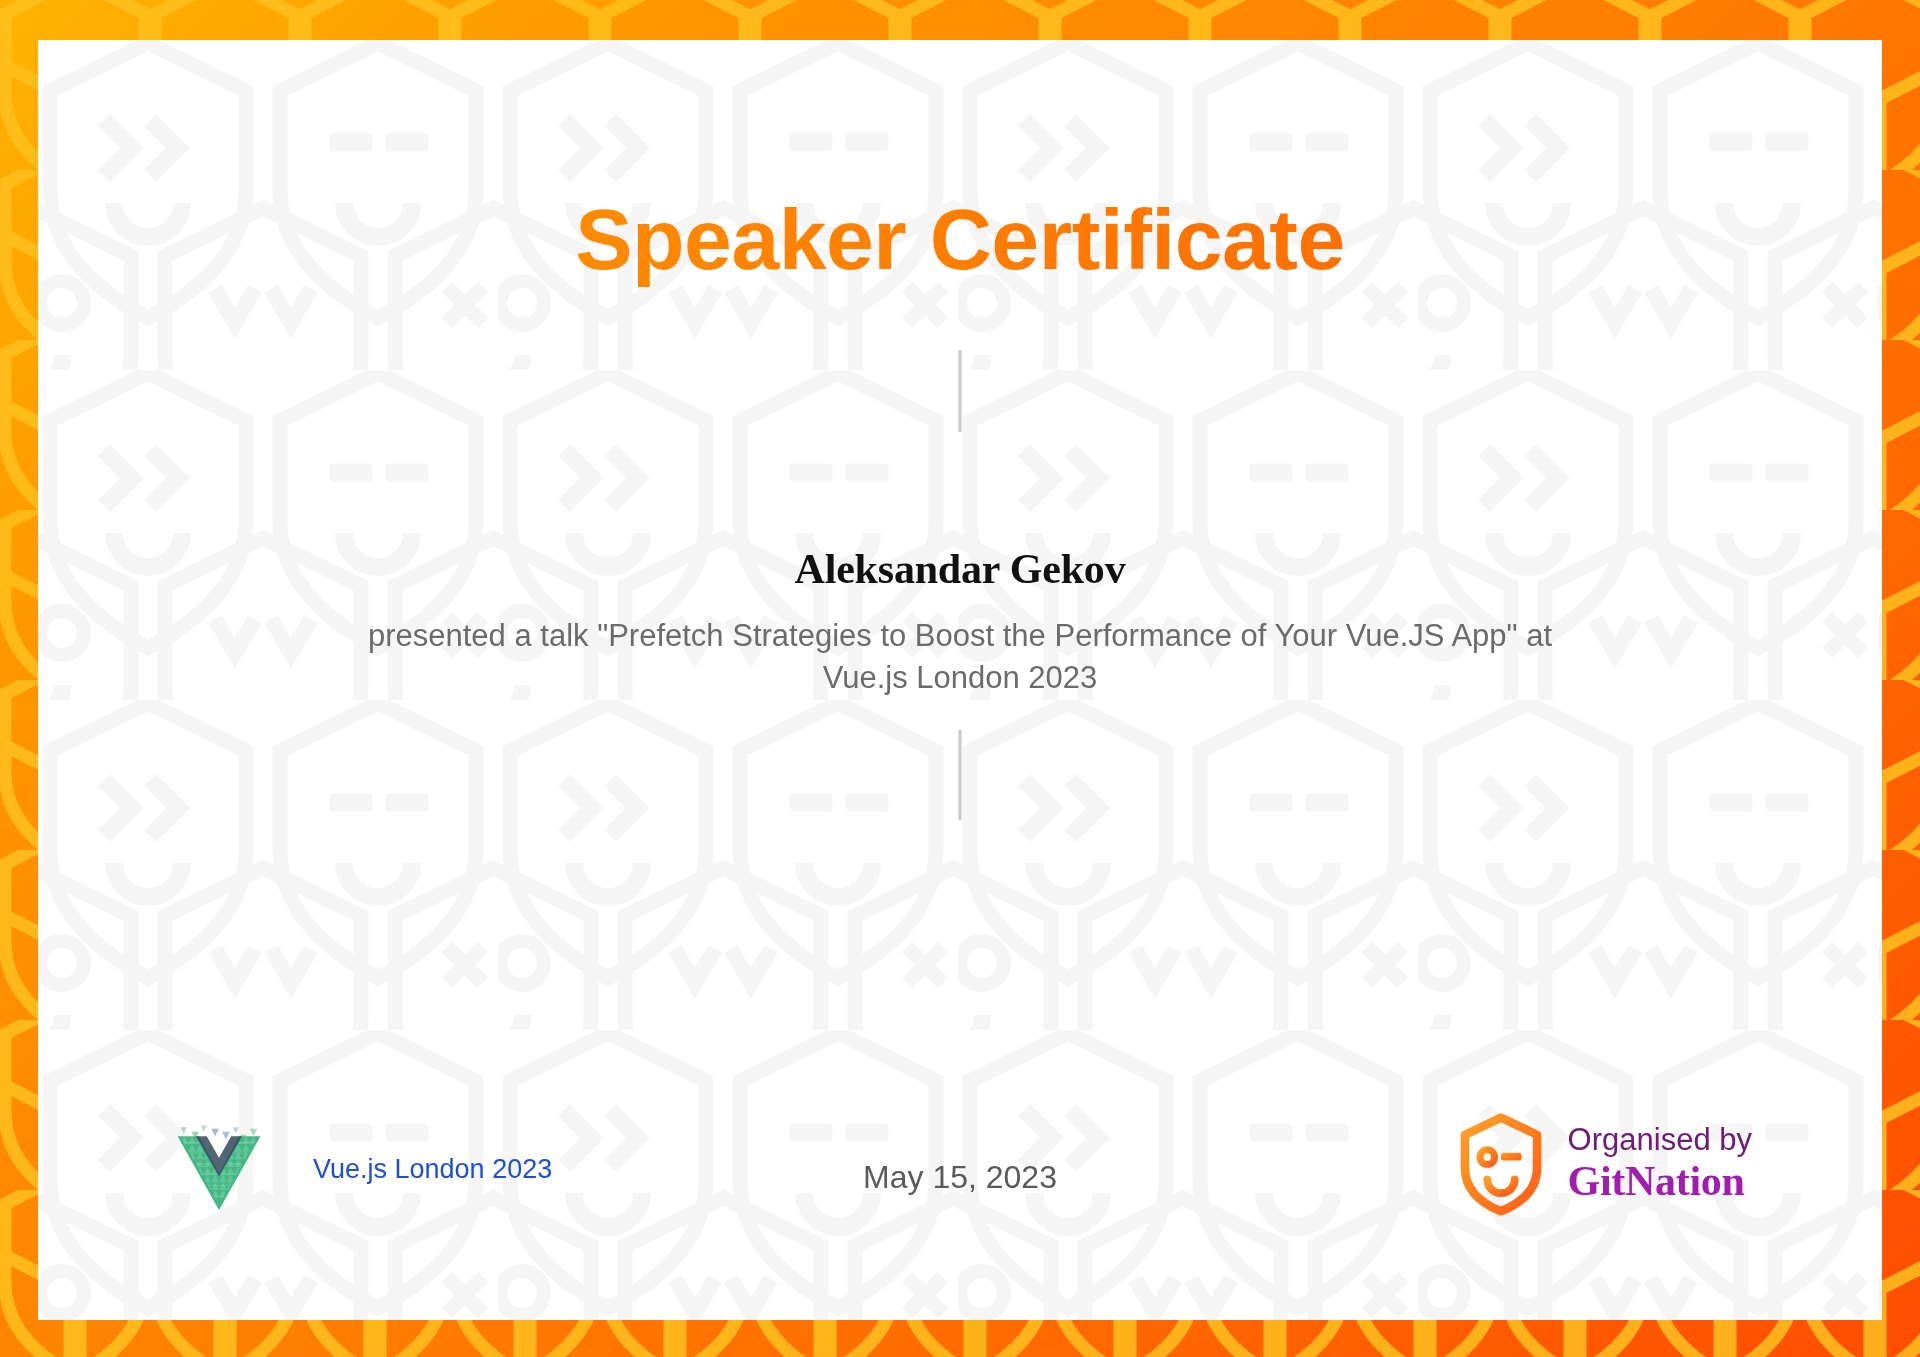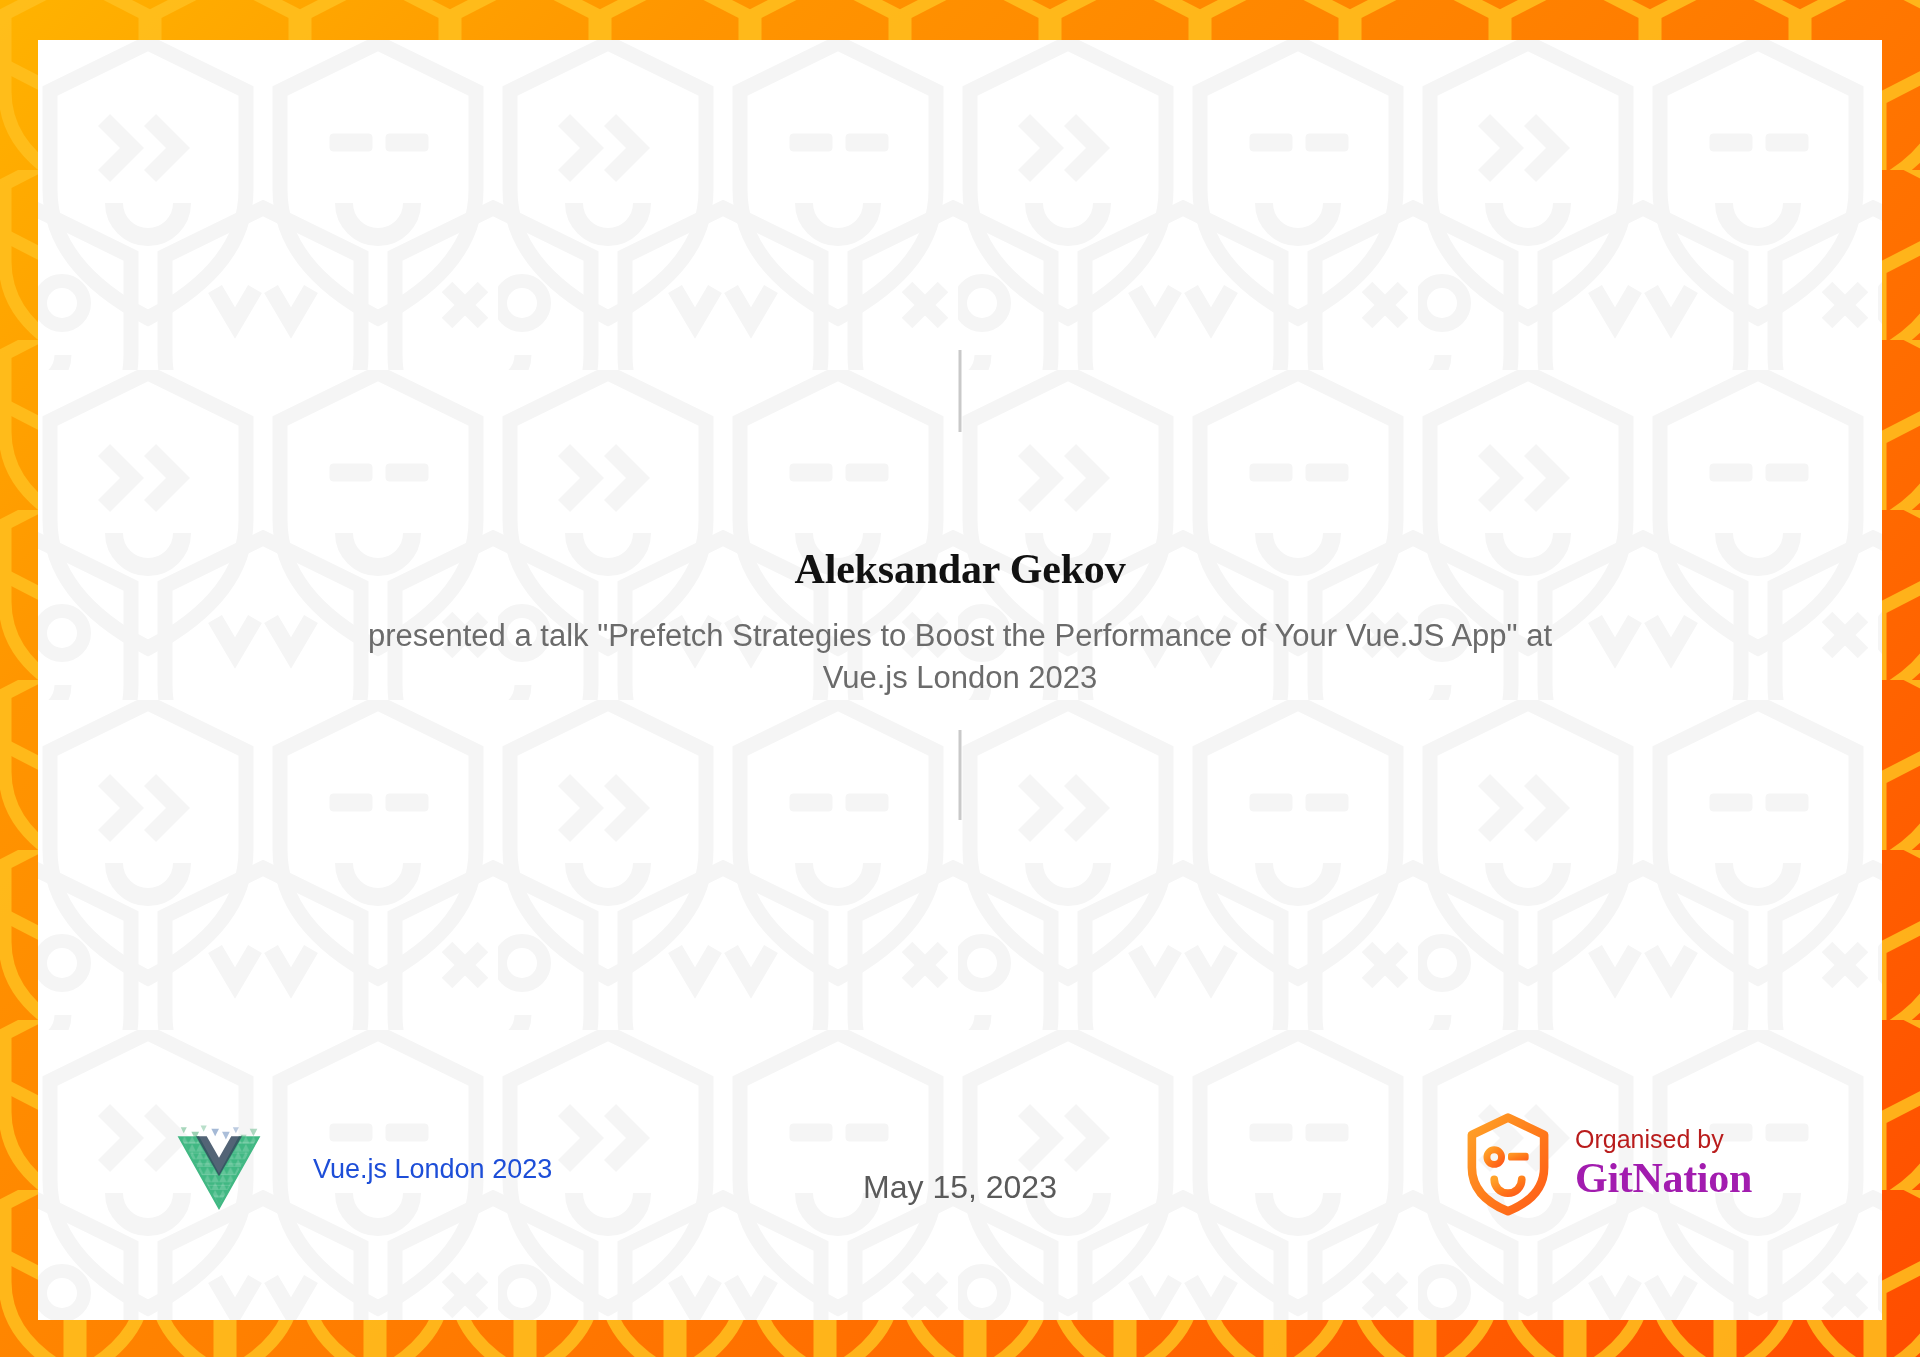--- a/index.html
+++ b/index.html
@@ -143,39 +143,39 @@
     font-size: 27px;
     color: #1d4ed8;
     white-space: nowrap;
     padding-top: 4px;
   }
 
   #date-block {
     position: absolute;
     left: 50%;
     transform: translateX(-50%);
-    bottom: 26px;
+    bottom: 36px;
     font-size: 32px;
     color: #5a5a5a;
     white-space: nowrap;
   }
 
   #organiser-block {
     position: absolute;
     right: 130px;
     bottom: 8px;
     display: flex;
     align-items: center;
     height: 120px;
   }
   #gitnation-shield { width: 86px; height: 104px; display:block; }
   #organiser-text { margin-left: 24px; }
   #organised-by-label {
-    font-size: 25px;
-    color: #b91c1c;
+    font-size: 31px;
+    color: #701a75;
     line-height: 1.1;
     white-space: nowrap;
   }
   #gitnation-name {
     font-size: 42px;
     font-weight: bold;
     color: #a21caf;
     line-height: 1.15;
     letter-spacing: -0.3px;
     white-space: nowrap;
@@ -276,20 +276,21 @@
             </g>
           </g>
         </pattern>
       </defs>
       <rect width="1844" height="1280" fill="#ffffff"></rect>
       <rect width="1844" height="1280" fill="url(#wmPattern)"></rect>
     </svg>
 
     <div class="card-content">
 
+      <h1 id="title">Speaker Certificate</h1>
 
       <div class="divider" id="divider-top"></div>
 
 
       <div id="recipient-name">Aleksandar Gekov</div>
 
       <div id="talk-description">presented a talk "Prefetch Strategies to Boost the Performance of Your Vue.JS App" at Vue.js London 2023</div>
 
       <div class="divider" id="divider-bottom"></div>
 

